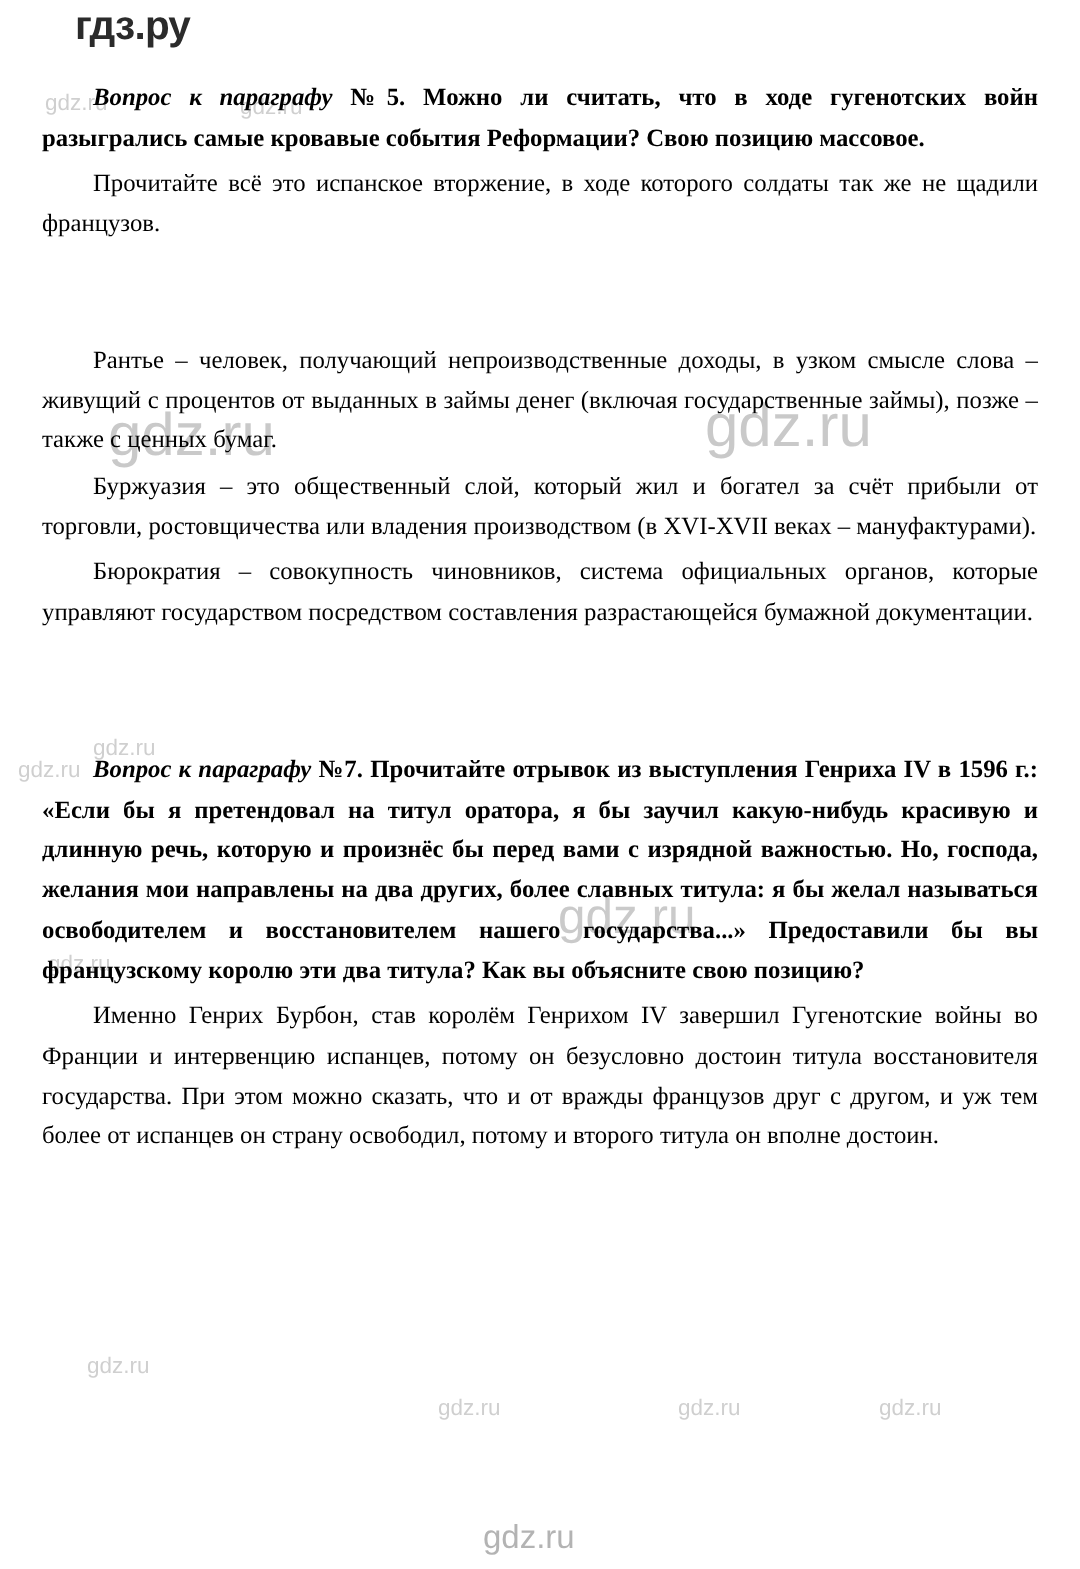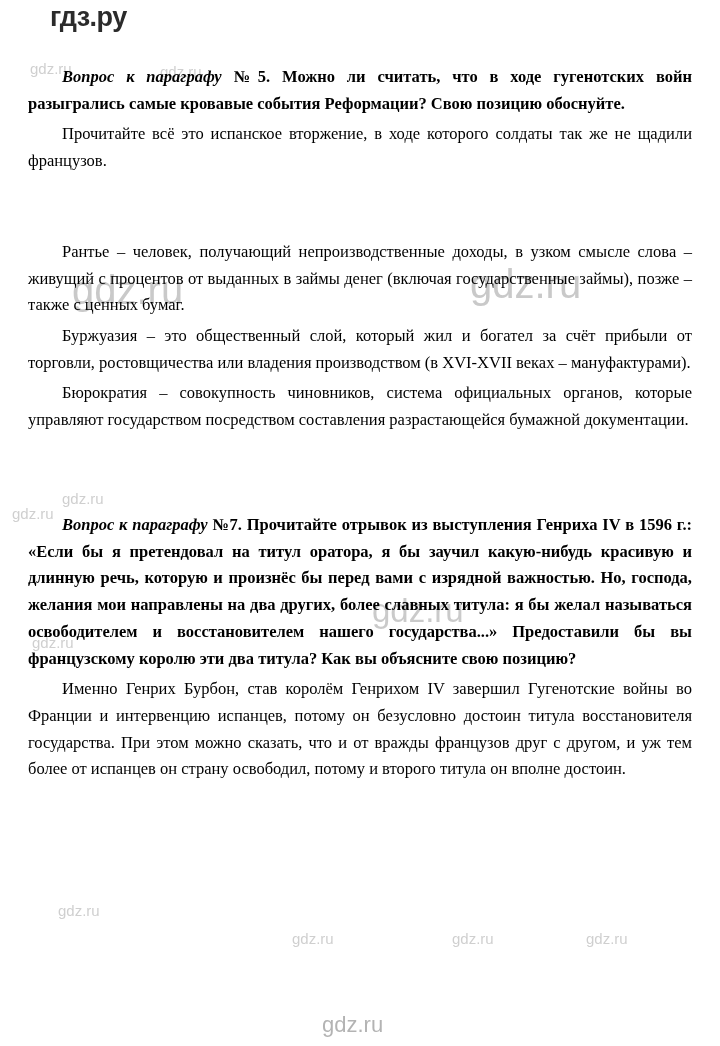--- a/index.html
+++ b/index.html
@@ -13,21 +13,21 @@
     position: relative;
     overflow: hidden;
     font-family: "Liberation Serif", serif;
     color: #000000;
   }
   .page {
     position: relative;
     width: 720px;
     height: 1046px;
     box-sizing: border-box;
-    padding: 12px 28px;
+    padding: 0 28px;
   }
   .logo-top {
     position: absolute;
     top: 2px;
     left: 50px;
     font-family: "Liberation Sans", sans-serif;
     font-weight: bold;
     font-size: 27px;
     color: #2b2b2b;
     letter-spacing: -0.5px;
@@ -89,21 +89,21 @@
   <div class="wm small" style="top:902px;left:58px;">gdz.ru</div>
   <div class="wm small" style="top:930px;left:292px;">gdz.ru</div>
   <div class="wm small" style="top:930px;left:452px;">gdz.ru</div>
   <div class="wm small" style="top:930px;left:586px;">gdz.ru</div>
   <div class="wm bottom" style="top:1012px;left:322px;">gdz.ru</div>
 
   <div class="content">
 
     <p class="q">
       <span class="lead">Вопрос к параграфу</span>
-      <span>№5.</span><span> Можно ли считать, что в ходе гугенотских войн разыгрались самые кровавые события Реформации? Свою позицию обоснуйте.</span>
+      <span>№5.</span><span> Можно ли считать, что в ходе гугенотских войн разыгрались самые кровавые события Реформации? Свою позицию массовое.</span>
     </p>
     <p class="body">Прочитайте всё это испанское вторжение, в ходе которого солдаты так же не щадили французов.</p>
 
     <div style="height:58px"></div>
 
     <p class="body">Рантье – человек, получающий непроизводственные доходы, в узком смысле слова – живущий с процентов от выданных в займы денег (включая государственные займы), позже – также с ценных бумаг.</p>
     <p class="body">Буржуазия – это общественный слой, который жил и богател за счёт прибыли от торговли, ростовщичества или владения производством (в XVI-XVII веках – мануфактурами).</p>
     <p class="body">Бюрократия – совокупность чиновников, система официальных органов, которые управляют государством посредством составления разрастающейся бумажной документации.</p>
 
     <div style="height:62px"></div>

